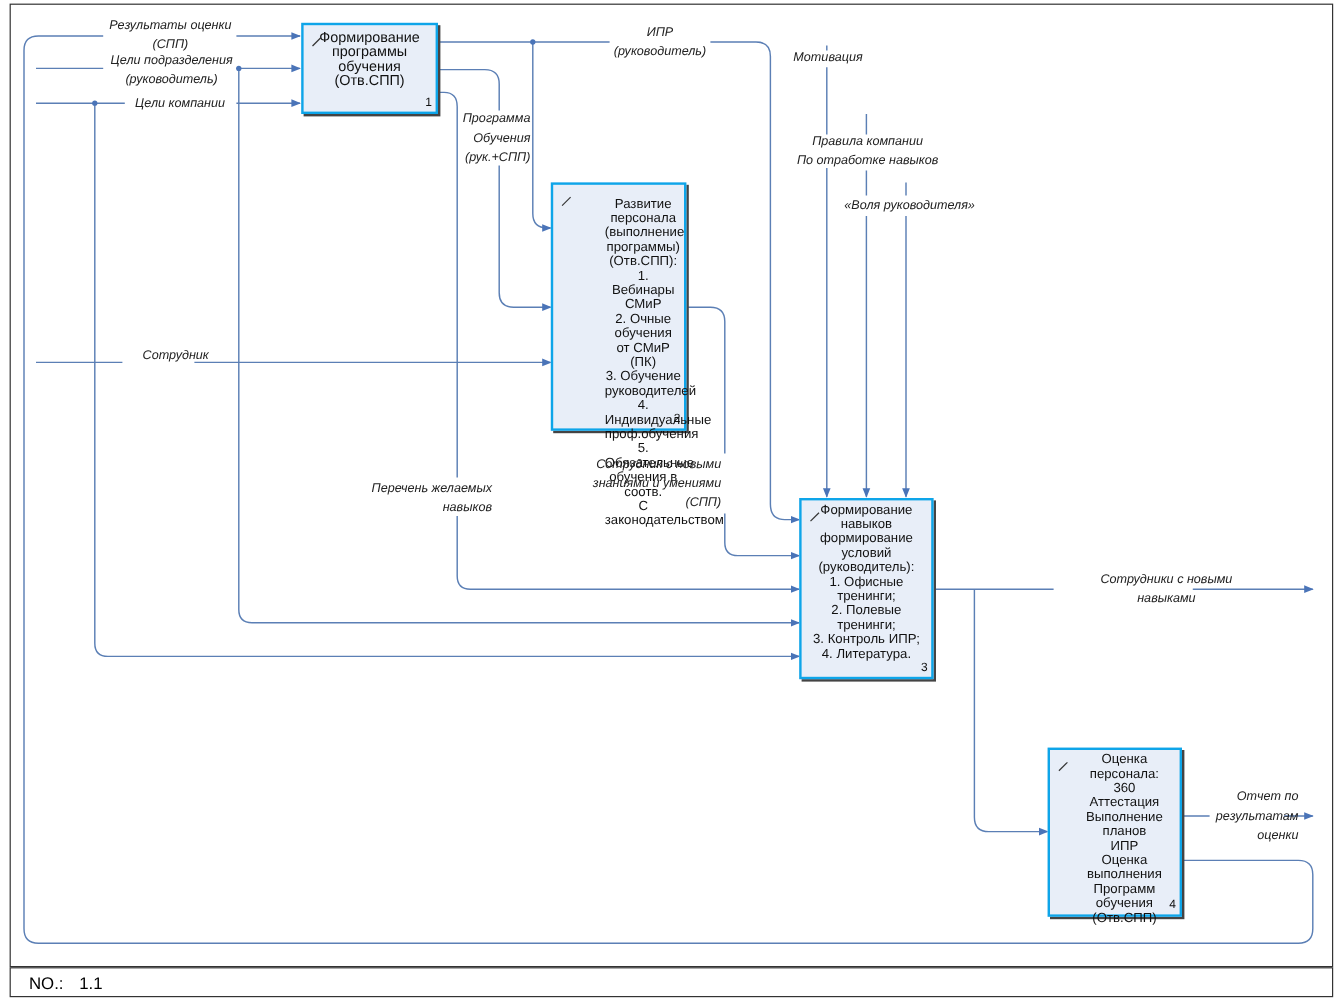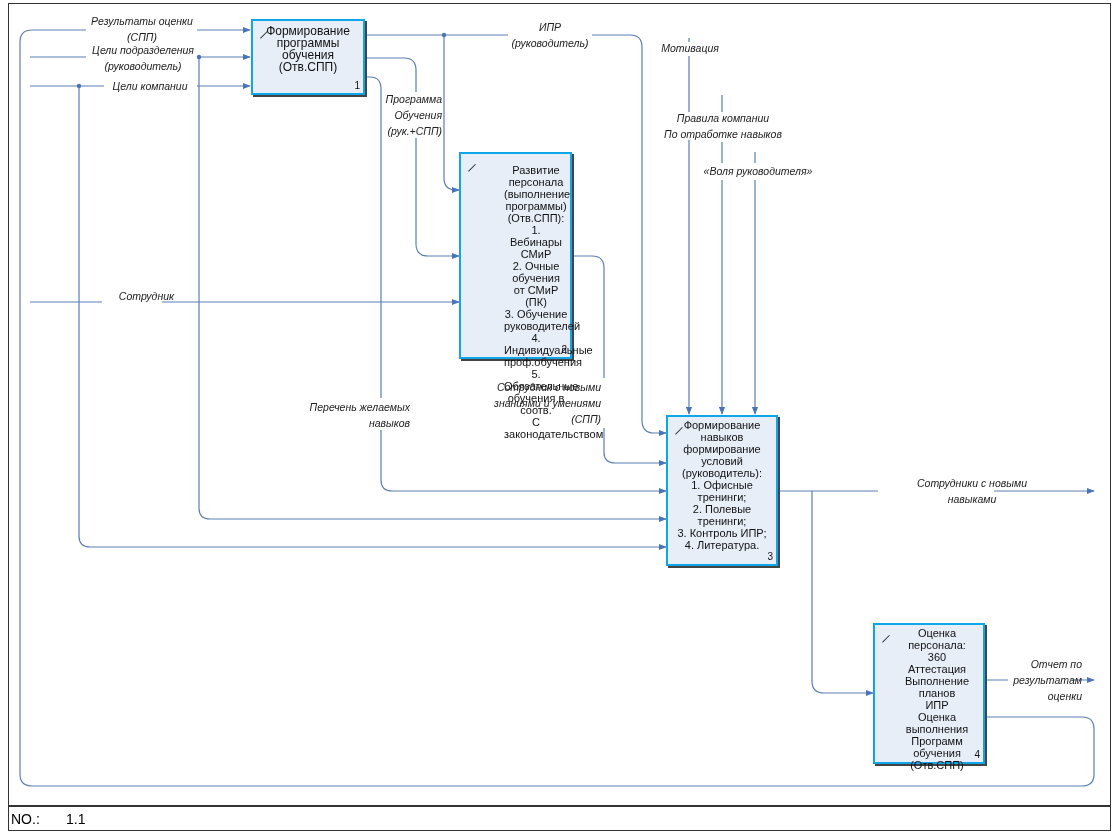--- a/index.html
+++ b/index.html
@@ -17,21 +17,21 @@
   .lbl-l { text-align: right; }
   #footer { position: absolute; left: 8px; top: 806px; width: 1103px; height: 25px; border: 1px solid #333; box-sizing: border-box; display: flex; font-family: "Liberation Sans", sans-serif; font-size: 14px; background: #fff; }
   #footer .cell { border-right: 1px solid #333; display: flex; align-items: center; padding: 0 2px; box-sizing: border-box; height: 100%; }
   #footer .cell:last-child { border-right: none; }
   .f-node { width: 170px; }
   .f-node .k { width: 90px; }
   .f-title { flex: 1; }
   .f-title .k { width: 60px; }
   .f-title .v { flex: 1; text-align: center; padding-right: 60px; }
   .f-no { width: 96px; }
-  .f-no .k { width: 55px; }
+  .f-no .k { width: 55px; text-align: center; }
 </style>
 </head>
 <body>
 
 <div id="frame"></div>
 
 <svg id="diagram" xmlns="http://www.w3.org/2000/svg">
   <defs>
     <marker id="arr" viewBox="0 0 10 10" refX="9" refY="5" markerWidth="8" markerHeight="8" orient="auto-start-reverse" markerUnits="userSpaceOnUse">
       <path d="M0,1 L10,5 L0,9 z" fill="#4a74b8"></path>

